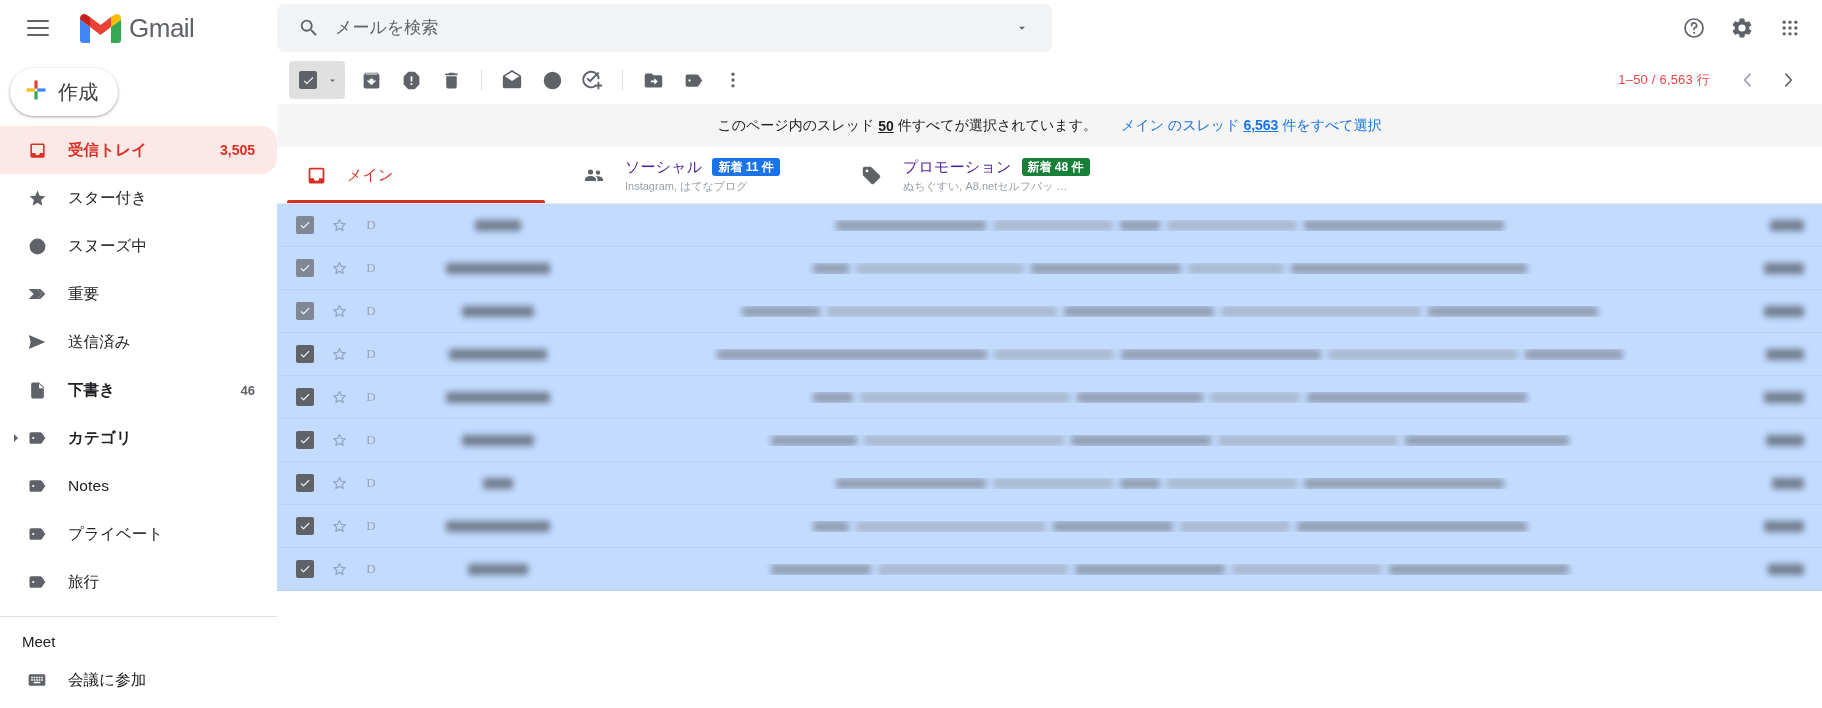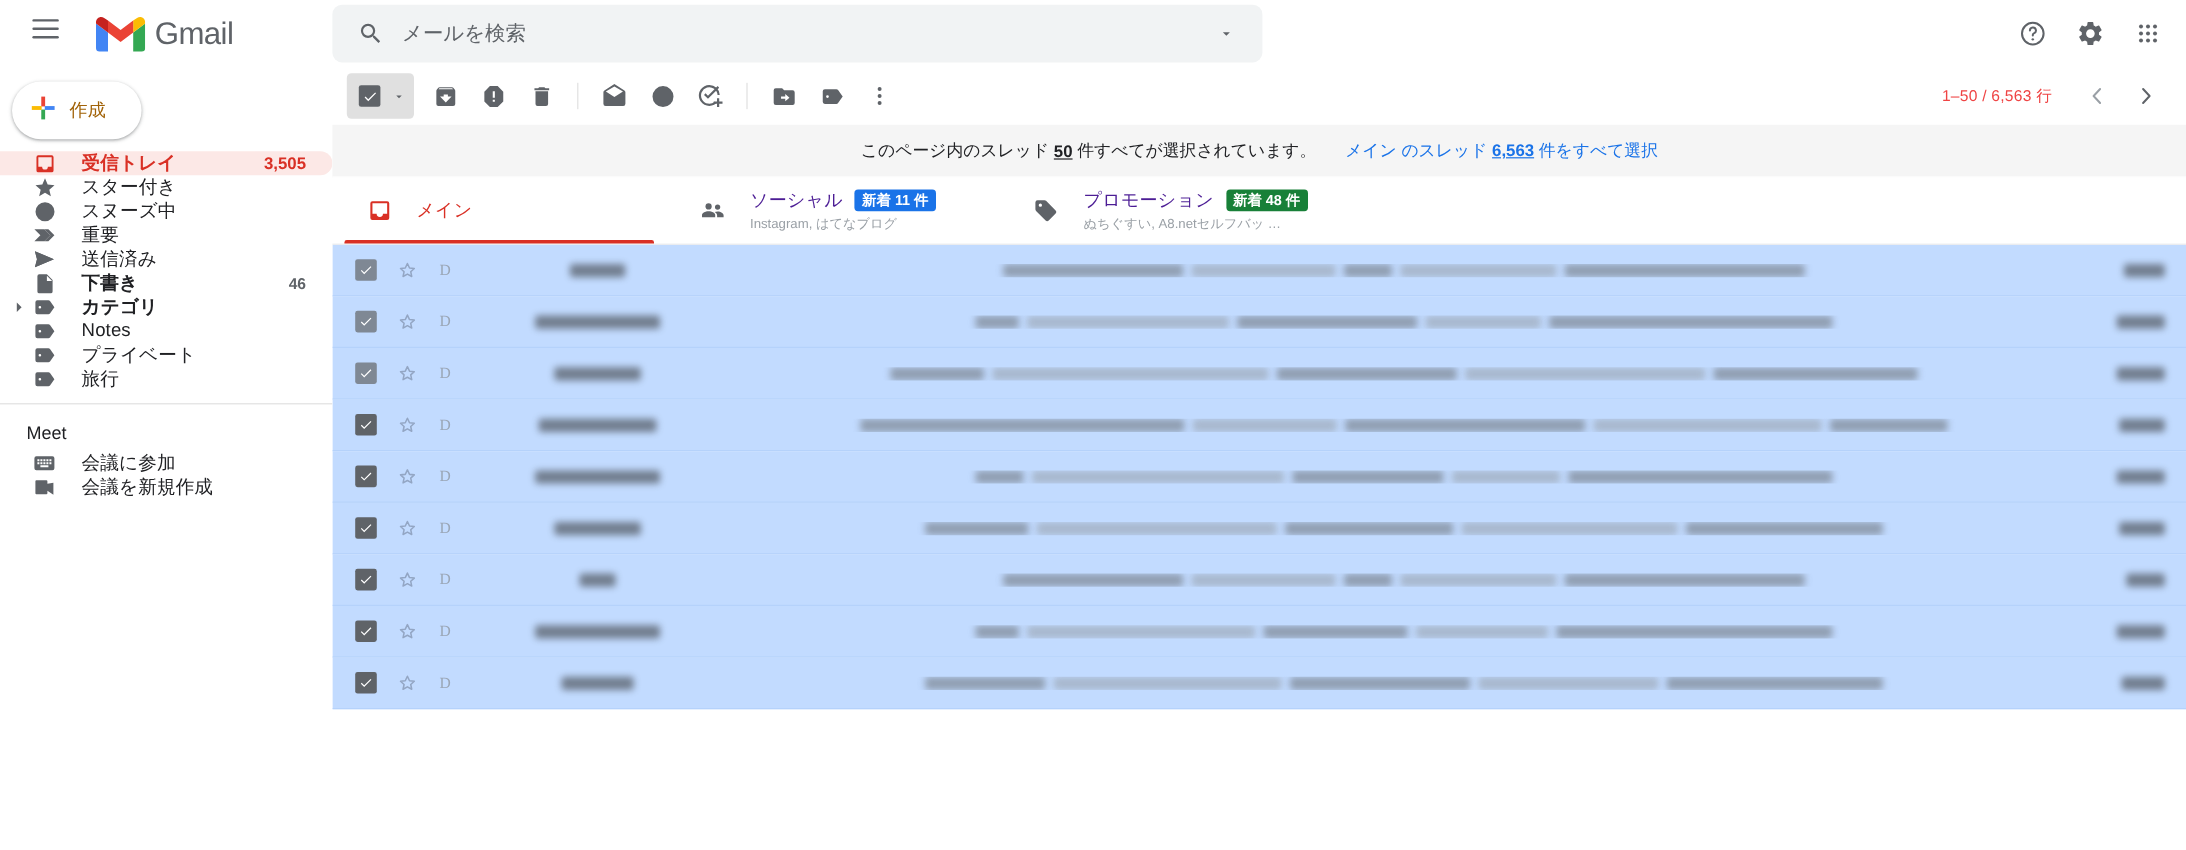--- a/index.html
+++ b/index.html
@@ -7,21 +7,21 @@
     width: 1822px; height: 708px;
     background: #ffffff;
     font-family: "Liberation Sans", "DejaVu Sans", sans-serif;
     overflow: hidden;
     color: #202124;
   }
 
   
   .topbar {
     height: 56px; width: 100%;
-    display: flex; 
+    display: flex; align-items: center;
     background: #ffffff;
     position: relative;
   }
   .hamburger {
     width: 48px; height: 48px; margin-left: 14px;
     display: flex; flex-direction: column; justify-content: center;
     align-items: center; gap: 5px; border-radius: 50%; cursor: pointer;
   }
   .hamburger span { display:block; width: 22px; height: 2px; background: #5f6368; border-radius: 1px; }
 
@@ -55,25 +55,25 @@
 
   
   .sidebar { width: 277px; flex: 0 0 277px; padding-top: 4px; background:#fff; position:relative; }
   .compose {
     display: flex; align-items: center; height: 48px;
     margin: 8px 0 8px 10px; width: 108px;
     border-radius: 26px; background: #ffffff; cursor: pointer;
     box-shadow: 0 1px 2px 0 rgba(60,64,67,.30), 0 1px 3px 1px rgba(60,64,67,.15);
     padding-left: 14px;
   }
-  .compose-label { font-size: 15px; color: #a16207; margin-left: 10px; letter-spacing: .2px; }
+  .compose-label { font-size: 20px; color: #404040; margin-left: 10px; letter-spacing: .2px; }
 
   .navlist { margin-top: 10px; }
   .navitem {
-    display: flex; align-items: center; height: 20px;
+    display: flex; align-items: center; height: 48px;
     border-radius: 0 16px 16px 0; padding-left: 26px; cursor: pointer;
     position: relative; font-size: 15.5px; color: #202124;
   }
   .navitem .nav-ico { width: 22px; display: flex; align-items: center; justify-content: center; flex: 0 0 22px; }
   .navitem .nav-label { margin-left: 20px; flex: 1; letter-spacing: .1px; }
   .navitem .nav-count { font-size: 13px; color: #5f6368; padding-right: 22px; font-weight: 700;}
   .navitem.active { background: #fce8e6; color: #d93025; font-weight: 700; }
   .navitem.active .nav-count { color: #d93025; font-weight: 700; font-size: 14px; }
   .navitem.bold .nav-label { font-weight: 700; }
   .navitem .expander {

